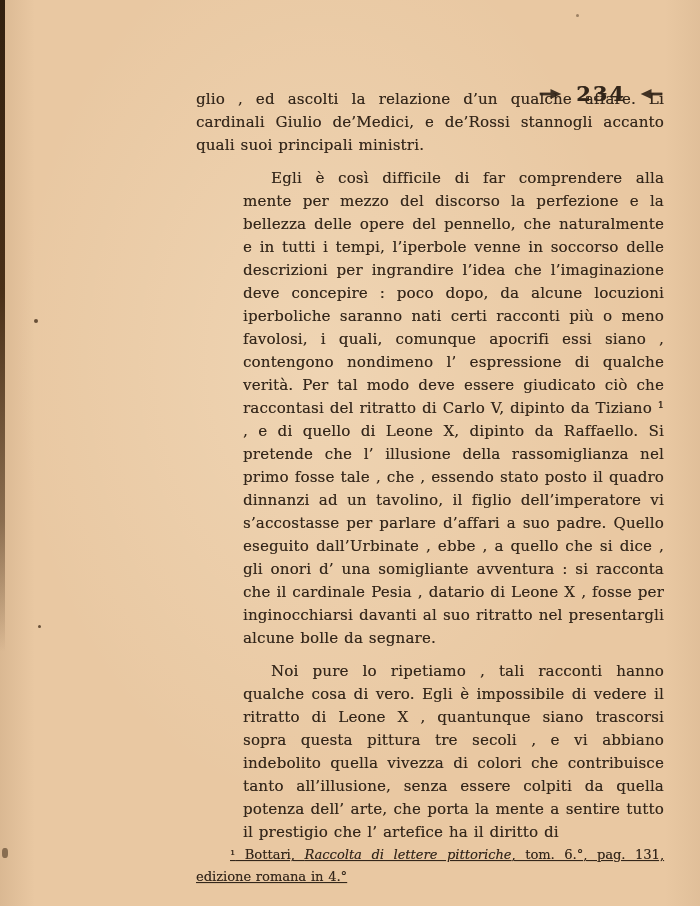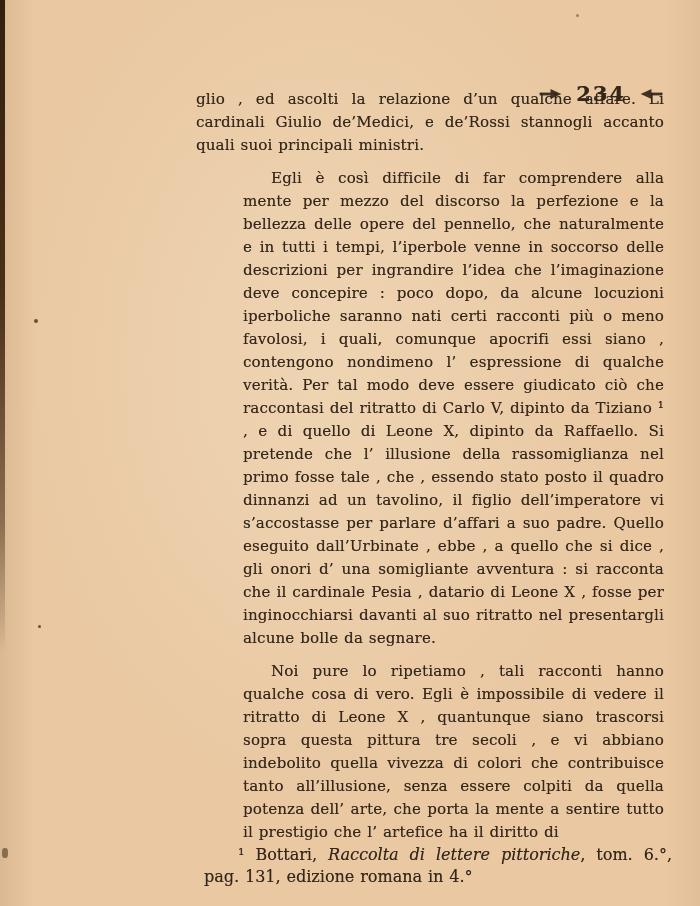--- a/index.html
+++ b/index.html
@@ -81,28 +81,29 @@
     text-align: justify;
     word-spacing: 0.06em;
     letter-spacing: 0.012em;
     text-shadow: 0.2px 0.2px 0.35px rgba(51,38,26,0.5);
   }
   .para.indent { text-indent: 28px; margin-left: 47px; }
 
   
   .footnote {
     position: absolute;
-    left: 204px; top: 844px;
+    left: 196px; top: 844px;
     width: 468px;
-    font-size: 16px;
+    font-size: 13px;
     line-height: 21.5px;
     text-align: justify;
     text-indent: 34px;
     word-spacing: 0.05em;
     text-shadow: 0.2px 0.2px 0.35px rgba(51,38,26,0.5);
+    text-decoration: underline;
   }
   .footnote .italic { font-style: italic; }
 </style>
 </head>
 <body>
 
 <div class="page">
 
   <div class="edge-strip"></div>
   <div class="speck s1"></div>

